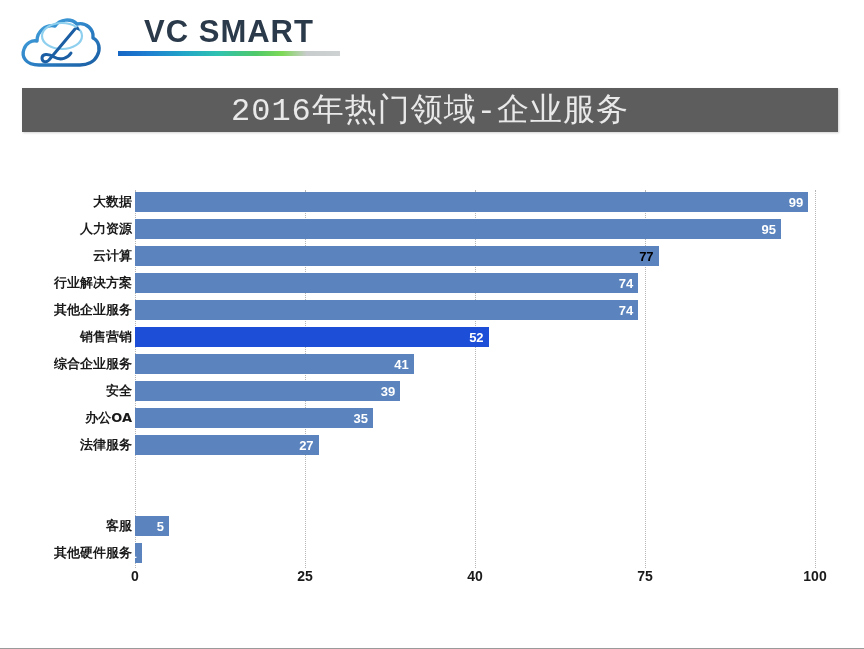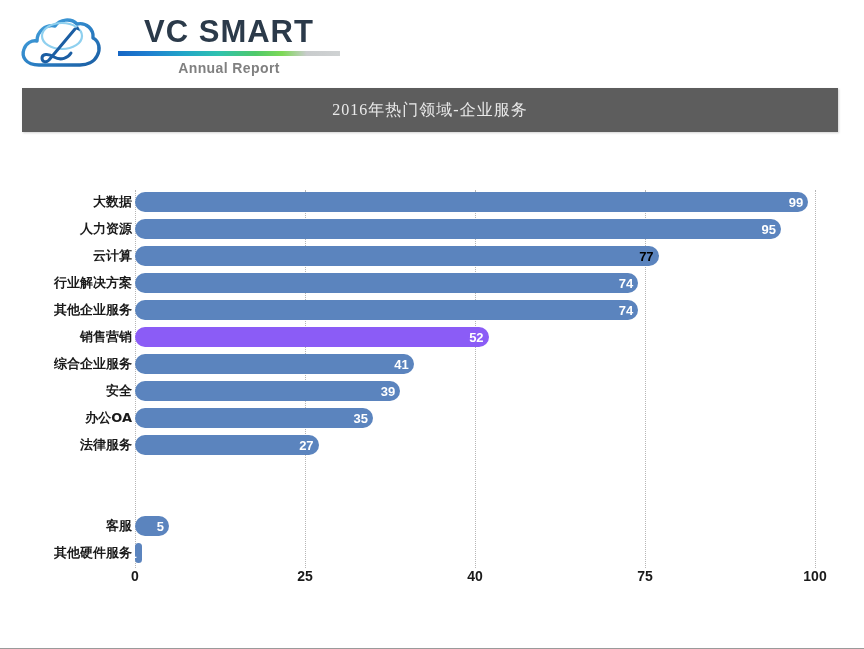--- a/index.html
+++ b/index.html
@@ -84,23 +84,23 @@
     width: 816px;
     height: 44px;
     background: #5d5d5d;
     display: flex;
     align-items: center;
     justify-content: center;
     box-shadow: 1px 1px 2px rgba(0,0,0,0.18);
   }
   .title-text {
     color: #e9e9e9;
-    font-size: 16px;
+    font-size: 32px;
     letter-spacing: 1px;
-    font-family: Liberation Serif, serif;
+    font-family: Liberation Mono, monospace;
   }
 
   
   .chart {
     position: absolute;
     left: 0;
     top: 175px;
     width: 864px;
     height: 420px;
   }
@@ -152,21 +152,20 @@
   .bar {
     position: absolute;
     left: 0;
     top: 2px;
     height: 20px;
     background: #5b84be;
     display: flex;
     align-items: center;
     justify-content: flex-end;
     overflow: hidden;
-    border-radius: 10px;
   }
   .bar-value {
     color: #ffffff;
     font-size: 13px;
     font-weight: bold;
     padding-right: 5px;
     font-family: "Liberation Sans", "DejaVu Sans", sans-serif;
     white-space: nowrap;
   }
 
@@ -207,21 +206,20 @@
                  C68 9 76 16 75 25 C81 28 83 36 79 43 C76 49 69 52 62 52 Z" fill="none" stroke="url(#cg)" stroke-width="3.4" stroke-linejoin="round"></path>
         <ellipse cx="44" cy="23" rx="20" ry="13" fill="none" stroke="#8fd0ef" stroke-width="2.2"></ellipse>
         <path d="M57 16 L31 47 C28 50 24 49 24 45 C24 41 30 40 36 44 C43 48 50 45 53 40" fill="none" stroke="#1b5ea3" stroke-width="3" stroke-linecap="round"></path>
         <path d="M57 16 L60 13 L62 18 Z" fill="#1b5ea3"></path>
       </svg>
     </div>
 
     <div class="brand-block">
       <div class="brand-name">VC SMART</div>
       <div class="brand-rule"></div>
-      <div class="brand-sub">Annual Report</div>
     </div>
   </div>
 
   <div class="title-band">
     <span class="title-text">2016年热门领域-企业服务</span>
   </div>
 
   <div class="chart">
     <div class="plot">
       <div class="gridlines">
@@ -257,21 +255,21 @@
             </div>
           </div>
           <div class="row" style="top: 108px;">
             <div class="cat-label">其他企业服务</div>
             <div class="bar" style="width: 503.2px; background: rgb(91, 132, 190);">
               <span class="bar-value" style="color: rgb(255, 255, 255);">74</span>
             </div>
           </div>
           <div class="row" style="top: 135px;">
             <div class="cat-label">销售营销</div>
-            <div class="bar" style="width: 353.6px; background: #8b5cf6;">
+            <div class="bar" style="width: 353.6px; background: #1d4ed8;">
               <span class="bar-value" style="color: rgb(255, 255, 255);">52</span>
             </div>
           </div>
           <div class="row" style="top: 162px;">
             <div class="cat-label">综合企业服务</div>
             <div class="bar" style="width: 278.8px; background: rgb(91, 132, 190);">
               <span class="bar-value" style="color: rgb(255, 255, 255);">41</span>
             </div>
           </div>
           <div class="row" style="top: 189px;">

